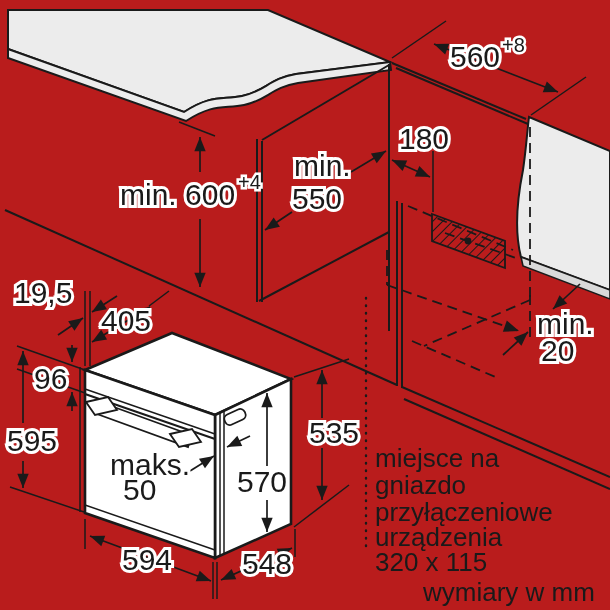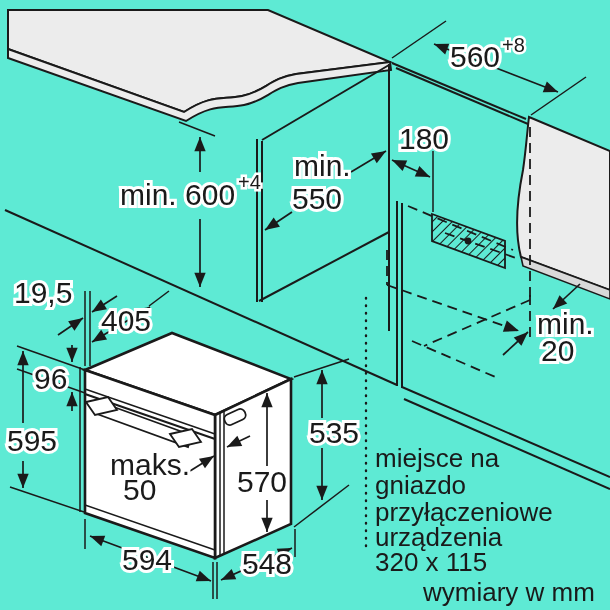--- a/index.html
+++ b/index.html
@@ -1,16 +1,16 @@
 <!DOCTYPE html>
 <html><head>
 <meta charset="utf-8">
 <style>
   html,body{margin:0;padding:0;background:#fff;}
-  #stage{position:relative;width:610px;height:610px;background:#5eead4;overflow:hidden;}
+  #stage{position:relative;width:610px;height:610px;background:#b91c1c;overflow:hidden;}
   svg{display:block;}
   text{font-family:"Liberation Sans","DejaVu Sans",sans-serif;fill:#1a1a1a;}
   .t-dim{font-size:30px;paint-order:stroke;stroke:#ffffff;stroke-width:6px;}
   .t-sup{font-size:20px;paint-order:stroke;stroke:#ffffff;stroke-width:5px;}
   .t-note{font-size:26px;}
   .mid{text-anchor:middle;}
   .ln{stroke:#1a1a1a;stroke-width:2;fill:none;}
   .ln-thin{stroke:#1a1a1a;stroke-width:1.5;fill:none;}
   .dim{stroke:#1a1a1a;stroke-width:1.7;fill:none;}
   .dash{stroke:#1a1a1a;stroke-width:1.8;fill:none;stroke-dasharray:10 6;}

